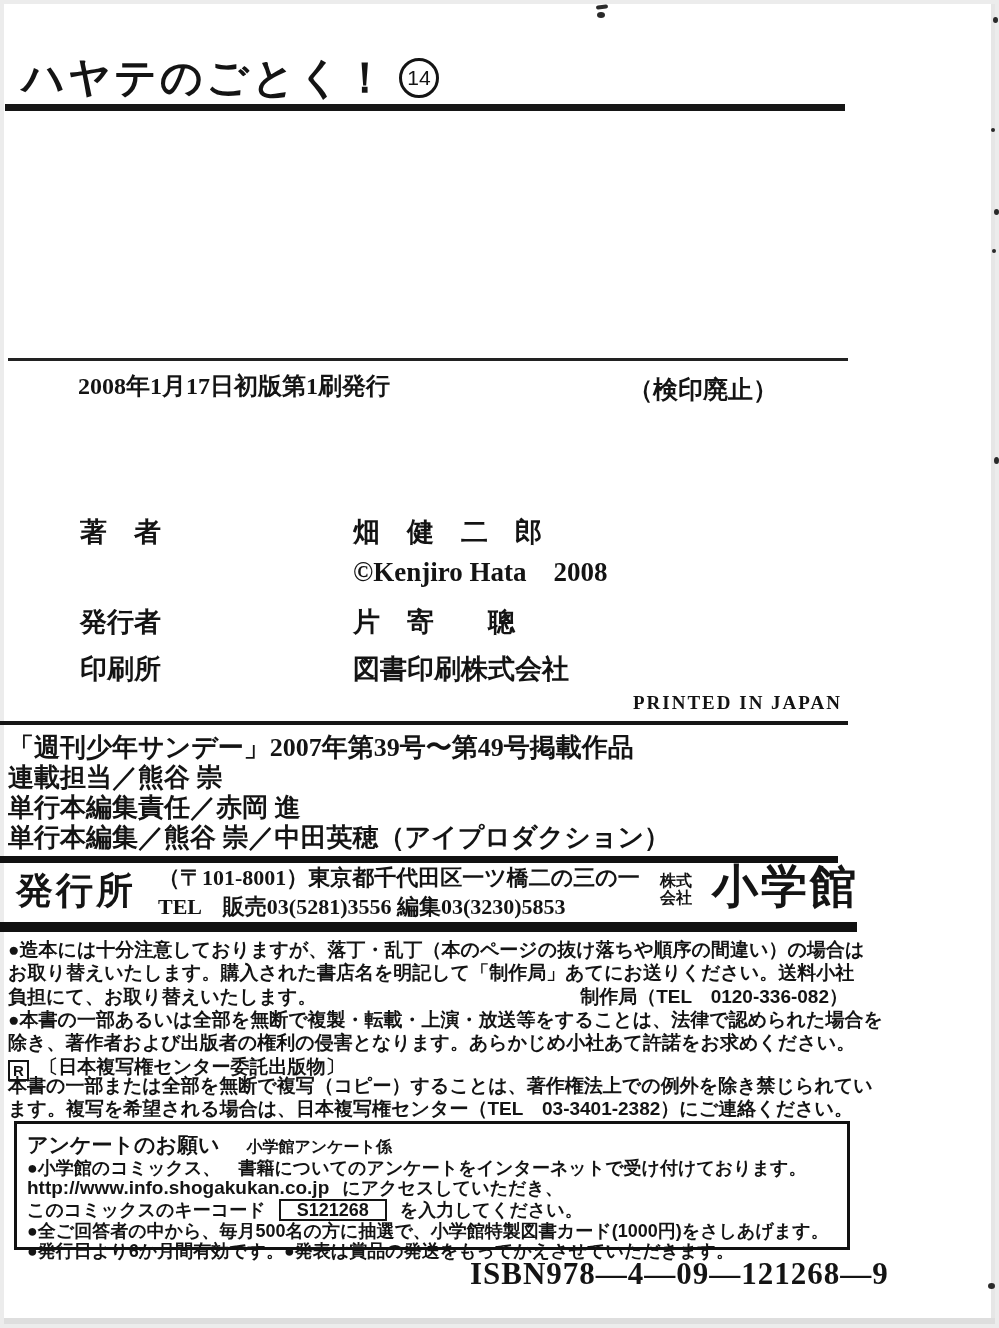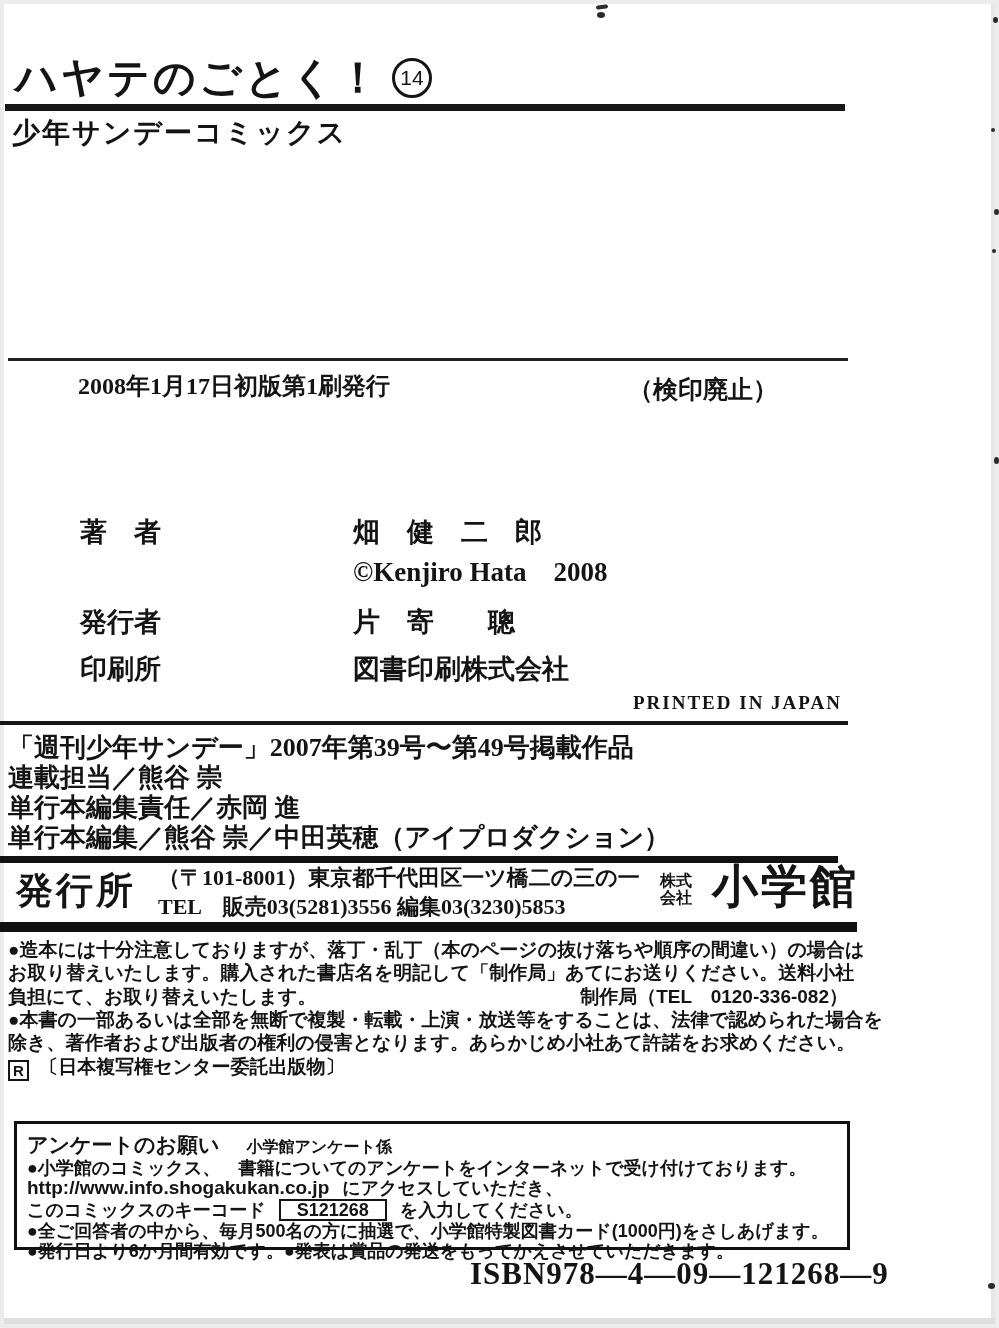--- a/index.html
+++ b/index.html
@@ -8,21 +8,21 @@
     position:relative; width:999px; height:1328px; margin:0 auto;
     background:#ffffff; color:#141414; overflow:hidden;
     box-shadow: inset 0 0 0 4px #ececec, inset 0 -10px 0 #dedede, inset -8px 0 0 #e6e6e6;
     font-family:"Liberation Sans","DejaVu Sans",sans-serif;
   }
   .gothic { font-family:"Liberation Sans","DejaVu Sans",sans-serif; }
   .mincho { font-family:"Liberation Serif","DejaVu Serif",serif; }
   .abs { position:absolute; }
 
   
-  .title-row { left:15px; top:50px; display:flex; align-items:center; gap:8px;
+  .title-row { left:22px; top:50px; display:flex; align-items:center; gap:8px;
     font-size:42px; font-weight:900; letter-spacing:3px; white-space:nowrap; }
   .vol-circle { display:inline-flex; align-items:center; justify-content:center;
     width:40px; height:40px; border:3.5px solid #141414; border-radius:50%;
     font-size:21px; font-weight:400; letter-spacing:0; margin-left:2px; }
   .rule-title { left:5px; top:104px; width:840px; height:7px; background:#161616; }
   .subtitle { left:12px; top:114px; font-size:28px; font-weight:800; letter-spacing:2px; white-space:nowrap; }
 
   
   .rule-thin { left:8px; top:358px; width:840px; height:3px; background:#222; }
   .date-line { left:78px; top:370px; font-size:24px; font-weight:600; white-space:nowrap; }
@@ -89,21 +89,20 @@
 </head>
 <body>
 
 <div class="page">
 
   <div class="abs title-row gothic">
     <span>ハヤテのごとく！</span>
     <span class="vol-circle">14</span>
   </div>
   <div class="abs rule-title"></div>
-  <div class="abs subtitle gothic">少年サンデーコミックス</div>
 
   <div class="abs rule-thin"></div>
   <div class="abs date-line mincho">2008年1月17日初版第1刷発行</div>
   <div class="abs seal-note mincho">（検印廃止）</div>
 
   <div class="abs cred mincho lbl-author">著　者</div>
   <div class="abs cred mincho val-author">畑　健　二　郎</div>
   <div class="abs cred mincho val-copyright">©Kenjiro Hata　2008</div>
   <div class="abs cred mincho lbl-publisher">発行者</div>
   <div class="abs cred mincho val-publisher">片　寄　　聰</div>
@@ -143,20 +142,24 @@
 
   <div class="abs notice notice-2 gothic">
     <div class="notice-line">●本書の一部あるいは全部を無断で複製・転載・上演・放送等をすることは、法律で認められた場合を</div>
     <div class="notice-line">除き、著作者および出版者の権利の侵害となります。あらかじめ小社あて許諾をお求めください。</div>
     <div class="notice-line">
       <span class="rmark">R</span>
       <span>〔日本複写権センター委託出版物〕</span>
     </div>
   </div>
 
+  <div class="abs notice notice-3 gothic">
+    <div class="notice-line">本書の一部または全部を無断で複写（コピー）することは、著作権法上での例外を除き禁じられてい</div>
+    <div class="notice-line">ます。複写を希望される場合は、日本複写権センター（TEL　03-3401-2382）にご連絡ください。</div>
+  </div>
 
   <div class="abs survey-box gothic">
     <div>
       <span class="survey-title">アンケートのお願い</span>
       <span class="survey-sub">小学館アンケート係</span>
     </div>
     <div>●小学館のコミックス、　書籍についてのアンケートをインターネットで受け付けております。</div>
     <div>
       <span class="survey-url">http://www.info.shogakukan.co.jp</span>
       <span>にアクセスしていただき、</span>

